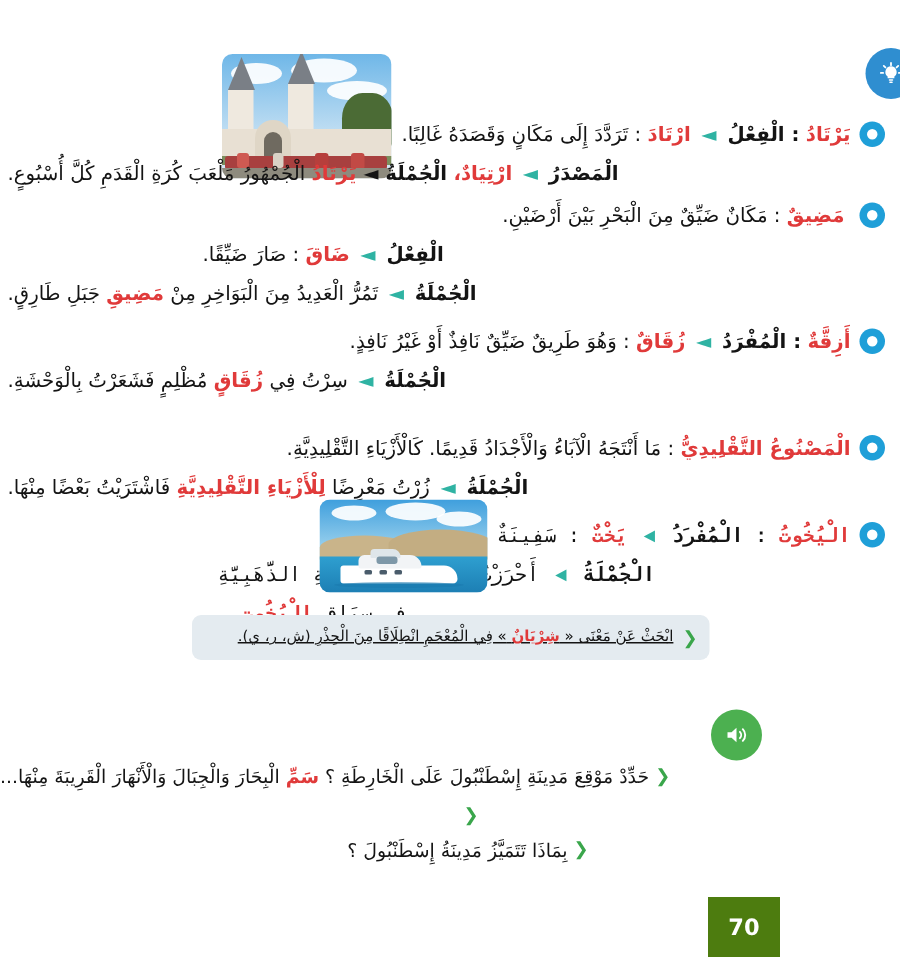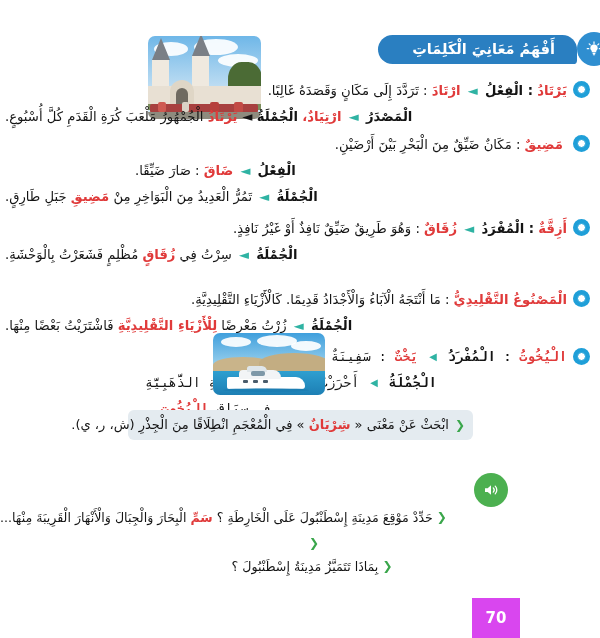--- a/index.html
+++ b/index.html
@@ -66,35 +66,35 @@
   .wrap-left-top{padding-left:120px;}
 
   
   #dictionary-task{
     position:absolute;left:128px;top:410px;width:345px;height:30px;
     background:#e4ebf0;border-radius:6px;
     display:flex;align-items:center;justify-content:flex-start;
     padding:0 8px 0 10px;box-sizing:border-box;
   }
   .chev{color:#3aa64b;font-size:12px;font-weight:bold;margin-left:6px;}
-  #dictionary-task .line{font-size:13px;white-space:nowrap;}
+  #dictionary-task .line{font-size:10px;white-space:nowrap;text-decoration:underline;}
 
   
   #answers-badge-row{top:473px;right:118px;}
   #question-list{position:absolute;top:508px;right:12px;width:588px;}
   .question{display:flex;align-items:flex-start;justify-content:flex-end;margin-bottom:7px;}
   .question .line{font-size:12.6px;line-height:19px;}
   .q-chev{color:#3aa64b;font-size:12px;font-weight:bold;margin-right:4px;margin-left:4px;margin-top:2px;}
   .q1{justify-content:flex-end;}
   .q2,.q3{justify-content:center;padding-left:40px;}
 
   
   #page-number{
     position:absolute;left:472px;top:598px;width:48px;height:40px;
-    background:#d946ef;color:#ffffff;font-size:15px;font-weight:bold;
+    background:#4d7c0f;color:#ffffff;font-size:15px;font-weight:bold;
     display:flex;align-items:center;justify-content:center;
   }
 
   
   .sky{position:absolute;inset:0;background:linear-gradient(#6fb7e8,#bcdcf2 60%,#d8eaf5);}
   .cloud{position:absolute;background:#ffffff;border-radius:50%;opacity:.92;}
   .tower{position:absolute;background:#efe9df;}
   .tower:before{
     content:"";position:absolute;left:50%;transform:translateX(-50%);
     bottom:100%;border-left:9px solid transparent;border-right:9px solid transparent;
@@ -138,21 +138,20 @@
     <div class="badge-icon blue">
       <svg width="18" height="18" viewBox="0 0 24 24" aria-hidden="true">
         <g fill="none" stroke="#ffffff" stroke-width="1.6" stroke-linecap="round">
           <path d="M12 2.6v2M5.6 5.2l1.4 1.4M18.4 5.2l-1.4 1.4M3 11.5h2M19 11.5h2"></path>
         </g>
         <path d="M12 5.6a5 5 0 0 0-3 9v1.6h6V14.6a5 5 0 0 0-3-9z" fill="#ffffff"></path>
         <rect x="10" y="17" width="4" height="1.5" rx="0.7" fill="#ffffff"></rect>
         <rect x="10.4" y="19" width="3.2" height="1.4" rx="0.7" fill="#ffffff"></rect>
       </svg>
     </div>
-    <div class="pill blue">أَفْهَمُ مَعَانِيَ الْكَلِمَاتِ</div>
   </div>
 
   <div id="vocab-list">
 
     <div class="entry" style="margin-top:6px;">
       <div class="entry-head">
         <div class="bullet"></div>
         <div class="entry-rows">
           <div class="line row-right">
             <span class="kw">يَرْتَادُ</span>

